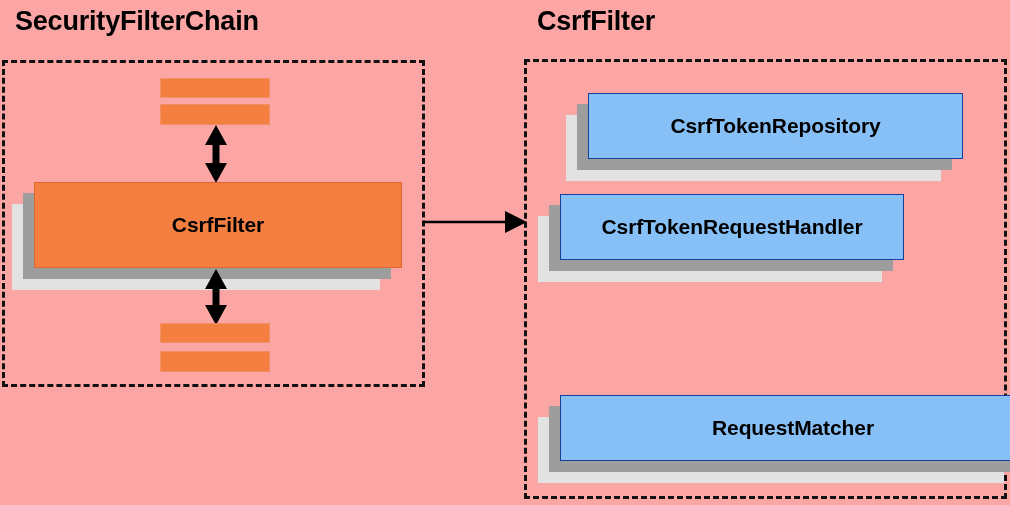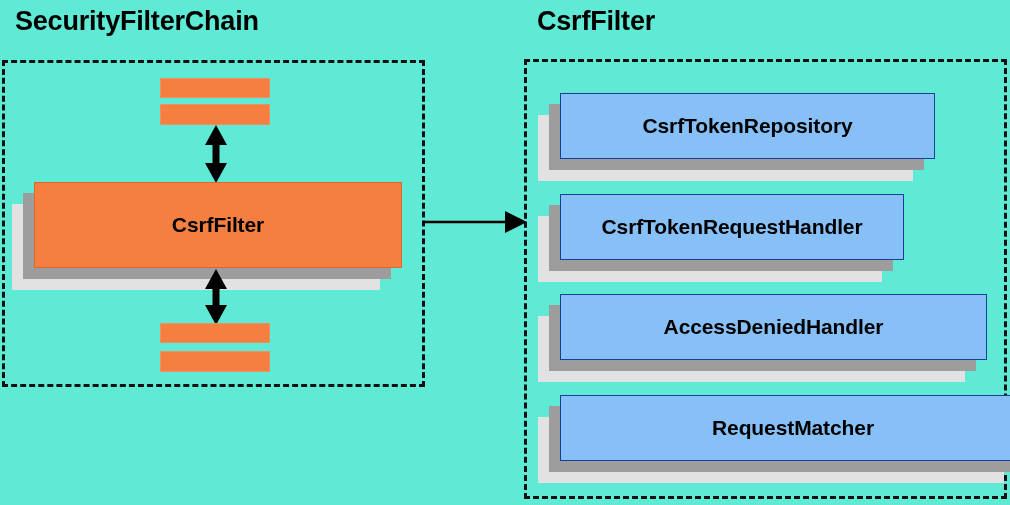--- a/index.html
+++ b/index.html
@@ -7,21 +7,21 @@
     padding: 0;
     background: #ffffff;
   }
   body {
     font-family: "Liberation Sans", sans-serif;
   }
   #canvas {
     position: relative;
     width: 1010px;
     height: 505px;
-    background: #5eead4;
+    background: #fca5a5;
     overflow: hidden;
   }
 
   
   .panel-title {
     position: absolute;
     font-size: 27px;
     font-weight: bold;
     color: #000000;
     letter-spacing: -0.2px;
@@ -135,37 +135,32 @@
 
   <svg class="arrow-svg" style="left:423px; top:206px;" width="106" height="32" viewBox="0 0 106 32">
     <line x1="0" y1="16" x2="92" y2="16" stroke="#000000" stroke-width="2.5"></line>
     <polygon points="104,16 82,5 82,27" fill="#000000"></polygon>
   </svg>
 
   <div class="panel-title" id="title-right">CsrfFilter</div>
 
   <div class="dashed-panel" id="panel-right"></div>
 
-  <div class="stack blue" style="left:560px; top:93px; width:375px; height:66px;">
+  <div class="stack blue" style="left:588px; top:93px; width:375px; height:66px;">
     <div class="layer layer-back"></div>
     <div class="layer layer-mid"></div>
     <div class="layer layer-front">CsrfTokenRepository</div>
   </div>
 
   <div class="stack blue" style="left:560px; top:194px; width:344px; height:66px;">
     <div class="layer layer-back"></div>
     <div class="layer layer-mid"></div>
     <div class="layer layer-front">CsrfTokenRequestHandler</div>
   </div>
 
-  <div class="stack blue" style="left:560px; top:294px; width:427px; height:66px;">
-    <div class="layer layer-back"></div>
-    <div class="layer layer-mid"></div>
-    <div class="layer layer-front">AccessDeniedHandler</div>
-  </div>
 
   <div class="stack blue" style="left:560px; top:395px; width:466px; height:66px;">
     <div class="layer layer-back"></div>
     <div class="layer layer-mid"></div>
     <div class="layer layer-front">RequestMatcher</div>
   </div>
 
 </div>
 
 </body></html>

